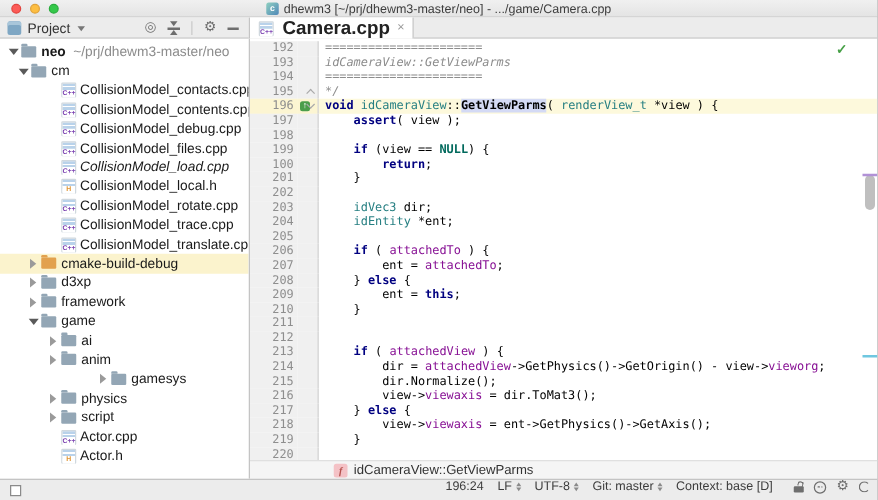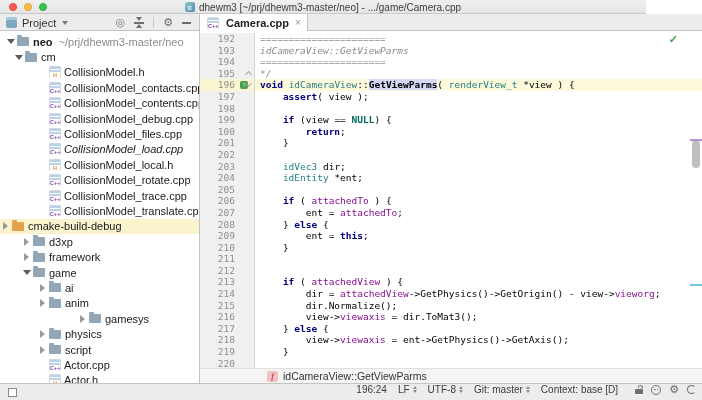--- a/index.html
+++ b/index.html
@@ -4,21 +4,21 @@
 <style>
   * { margin:0; padding:0; box-sizing:border-box; }
   html,body { background:#9a9a9a; }
   .window {
     position:relative; width:702px; height:400px; overflow:hidden;
     background:#fff; font-family:"Liberation Sans", sans-serif;
     -webkit-font-smoothing:antialiased;
   }
   
   .titlebar {
-    position:absolute; left:0; top:0; width:646px; height:14px;
+    position:absolute; left:0; top:0; width:702px; height:14px;
     background:linear-gradient(#f0f0f0,#e4e4e4); border-bottom:1px solid #c9c9c9;
   }
   .lights { position:absolute; left:9px; top:3px; display:flex; gap:7px; }
   .light { width:8px; height:8px; border-radius:50%; }
   .light.r { background:#fc5b57; border:1px solid #e2453f;}
   .light.y { background:#fdbe41; border:1px solid #e1a33a;}
   .light.g { background:#34c84a; border:1px solid #2aad3e;}
   .titlegrp { position:absolute; left:0; right:0; top:0; height:14px; display:flex; justify-content:center; align-items:center; gap:4px; }
   .appicon { width:10px; height:10px; border-radius:2px; background:linear-gradient(135deg,#8fd0c0,#4f87b8); display:inline-flex; align-items:center; justify-content:center; color:#fff; font-size:7px; font-weight:bold;}
   .wtitle { font-size:10px; color:#3d3d3d; }
@@ -37,21 +37,21 @@
   .collapseico i { position:absolute; left:2px; width:0; height:0; border-left:3px solid transparent; border-right:3px solid transparent; }
   .collapseico i.up { top:0; border-top:4px solid #6e6e6e; }
   .collapseico i.dn { bottom:0; border-bottom:4px solid #6e6e6e; }
   .collapseico b { position:absolute; top:5px; left:0; width:10px; height:1.5px; background:#6e6e6e; }
   
   .tab {
     position:absolute; left:199px; top:14px; height:17px; padding:0 6px 0 6px;
     background:#fff; border-left:1px solid #c4c4c4; border-right:1px solid #c4c4c4;
     display:flex; align-items:center; gap:4px;
   }
-  .tab .tlbl { font-size:11px; color:#222; font-weight:bold; }
+  .tab .tlbl { font-size:15px; color:#222; font-weight:bold; }
   .tab .close { color:#9a9a9a; font-size:10px; margin-left:2px; }
   
   .tree { position:absolute; left:0; top:31px; width:199px; height:352px; background:#fff; overflow:hidden; padding-top:3px; }
   .trow { height:15.4px; display:flex; align-items:center; white-space:nowrap; font-size:11px; color:#1a1a1a; }
   .trow.sel { background:#fbf3cd; }
   .chev { width:11px; display:inline-flex; justify-content:center; flex:none; }
   .chev.exp::before { content:""; border-left:4px solid transparent; border-right:4px solid transparent; border-top:5px solid #5a5a5a; }
   .chev.col::before { content:""; border-top:4px solid transparent; border-bottom:4px solid transparent; border-left:5px solid #9a9a9a; }
   .fico { width:12px; height:9px; background:#93a6b5; border-radius:1px; position:relative; margin:0 4px 0 1px; flex:none;}
   .fico::before { content:""; position:absolute; top:-2px; left:0; width:5px; height:2px; background:#93a6b5; border-radius:1px 1px 0 0; }
@@ -159,65 +159,58 @@
         <span class="tlabel b">neo</span>
         <span class="tsuf">~/prj/dhewm3-master/neo</span>
       </div>
       <div class="trow" style="padding-left: 13px;">
         <span class="chev exp"></span>
         <span class="fico"></span>
         <span class="tlabel">cm</span>
       </div>
       <div class="trow" style="padding-left: 37px;">
         <span class="chev"></span>
+        <span class="pico">
+          <b>C++</b>
+        </span>
+        <span class="tlabel">CollisionModel_contacts.cpp</span>
+      </div>
+      <div class="trow" style="padding-left: 37px;">
+        <span class="chev"></span>
+        <span class="pico">
+          <b>C++</b>
+        </span>
+        <span class="tlabel">CollisionModel_contents.cpp</span>
+      </div>
+      <div class="trow" style="padding-left: 37px;">
+        <span class="chev"></span>
+        <span class="pico">
+          <b>C++</b>
+        </span>
+        <span class="tlabel">CollisionModel_debug.cpp</span>
+      </div>
+      <div class="trow" style="padding-left: 37px;">
+        <span class="chev"></span>
+        <span class="pico">
+          <b>C++</b>
+        </span>
+        <span class="tlabel">CollisionModel_files.cpp</span>
+      </div>
+      <div class="trow" style="padding-left: 37px; font-style: italic;">
+        <span class="chev"></span>
+        <span class="pico">
+          <b>C++</b>
+        </span>
+        <span class="tlabel">CollisionModel_load.cpp</span>
+      </div>
+      <div class="trow" style="padding-left: 37px;">
+        <span class="chev"></span>
         <span class="pico hh">
           <b>H</b>
         </span>
-        <span class="tlabel">CollisionModel.h</span>
-      </div>
-      <div class="trow" style="padding-left: 37px;">
-        <span class="chev"></span>
-        <span class="pico">
-          <b>C++</b>
-        </span>
-        <span class="tlabel">CollisionModel_contacts.cpp</span>
-      </div>
-      <div class="trow" style="padding-left: 37px;">
-        <span class="chev"></span>
-        <span class="pico">
-          <b>C++</b>
-        </span>
-        <span class="tlabel">CollisionModel_contents.cpp</span>
-      </div>
-      <div class="trow" style="padding-left: 37px;">
-        <span class="chev"></span>
-        <span class="pico">
-          <b>C++</b>
-        </span>
-        <span class="tlabel">CollisionModel_debug.cpp</span>
-      </div>
-      <div class="trow" style="padding-left: 37px;">
-        <span class="chev"></span>
-        <span class="pico">
-          <b>C++</b>
-        </span>
-        <span class="tlabel">CollisionModel_files.cpp</span>
-      </div>
-      <div class="trow" style="padding-left: 37px; font-style: italic;">
-        <span class="chev"></span>
-        <span class="pico">
-          <b>C++</b>
-        </span>
-        <span class="tlabel">CollisionModel_load.cpp</span>
-      </div>
-      <div class="trow" style="padding-left: 37px;">
-        <span class="chev"></span>
-        <span class="pico hh">
-          <b>H</b>
-        </span>
         <span class="tlabel">CollisionModel_local.h</span>
       </div>
       <div class="trow" style="padding-left: 37px;">
         <span class="chev"></span>
         <span class="pico">
           <b>C++</b>
         </span>
         <span class="tlabel">CollisionModel_rotate.cpp</span>
       </div>
       <div class="trow" style="padding-left: 37px;">
@@ -227,21 +220,21 @@
         </span>
         <span class="tlabel">CollisionModel_trace.cpp</span>
       </div>
       <div class="trow" style="padding-left: 37px;">
         <span class="chev"></span>
         <span class="pico">
           <b>C++</b>
         </span>
         <span class="tlabel">CollisionModel_translate.cpp</span>
       </div>
-      <div class="trow sel" style="">
+      <div class="trow sel" style="padding-left: 21px;">
         <span class="chev col"></span>
         <span class="fico fx"></span>
         <span class="tlabel">cmake-build-debug</span>
       </div>
       <div class="trow" style="padding-left: 21px;">
         <span class="chev col"></span>
         <span class="fico"></span>
         <span class="tlabel">d3xp</span>
       </div>
       <div class="trow" style="padding-left: 21px;">

